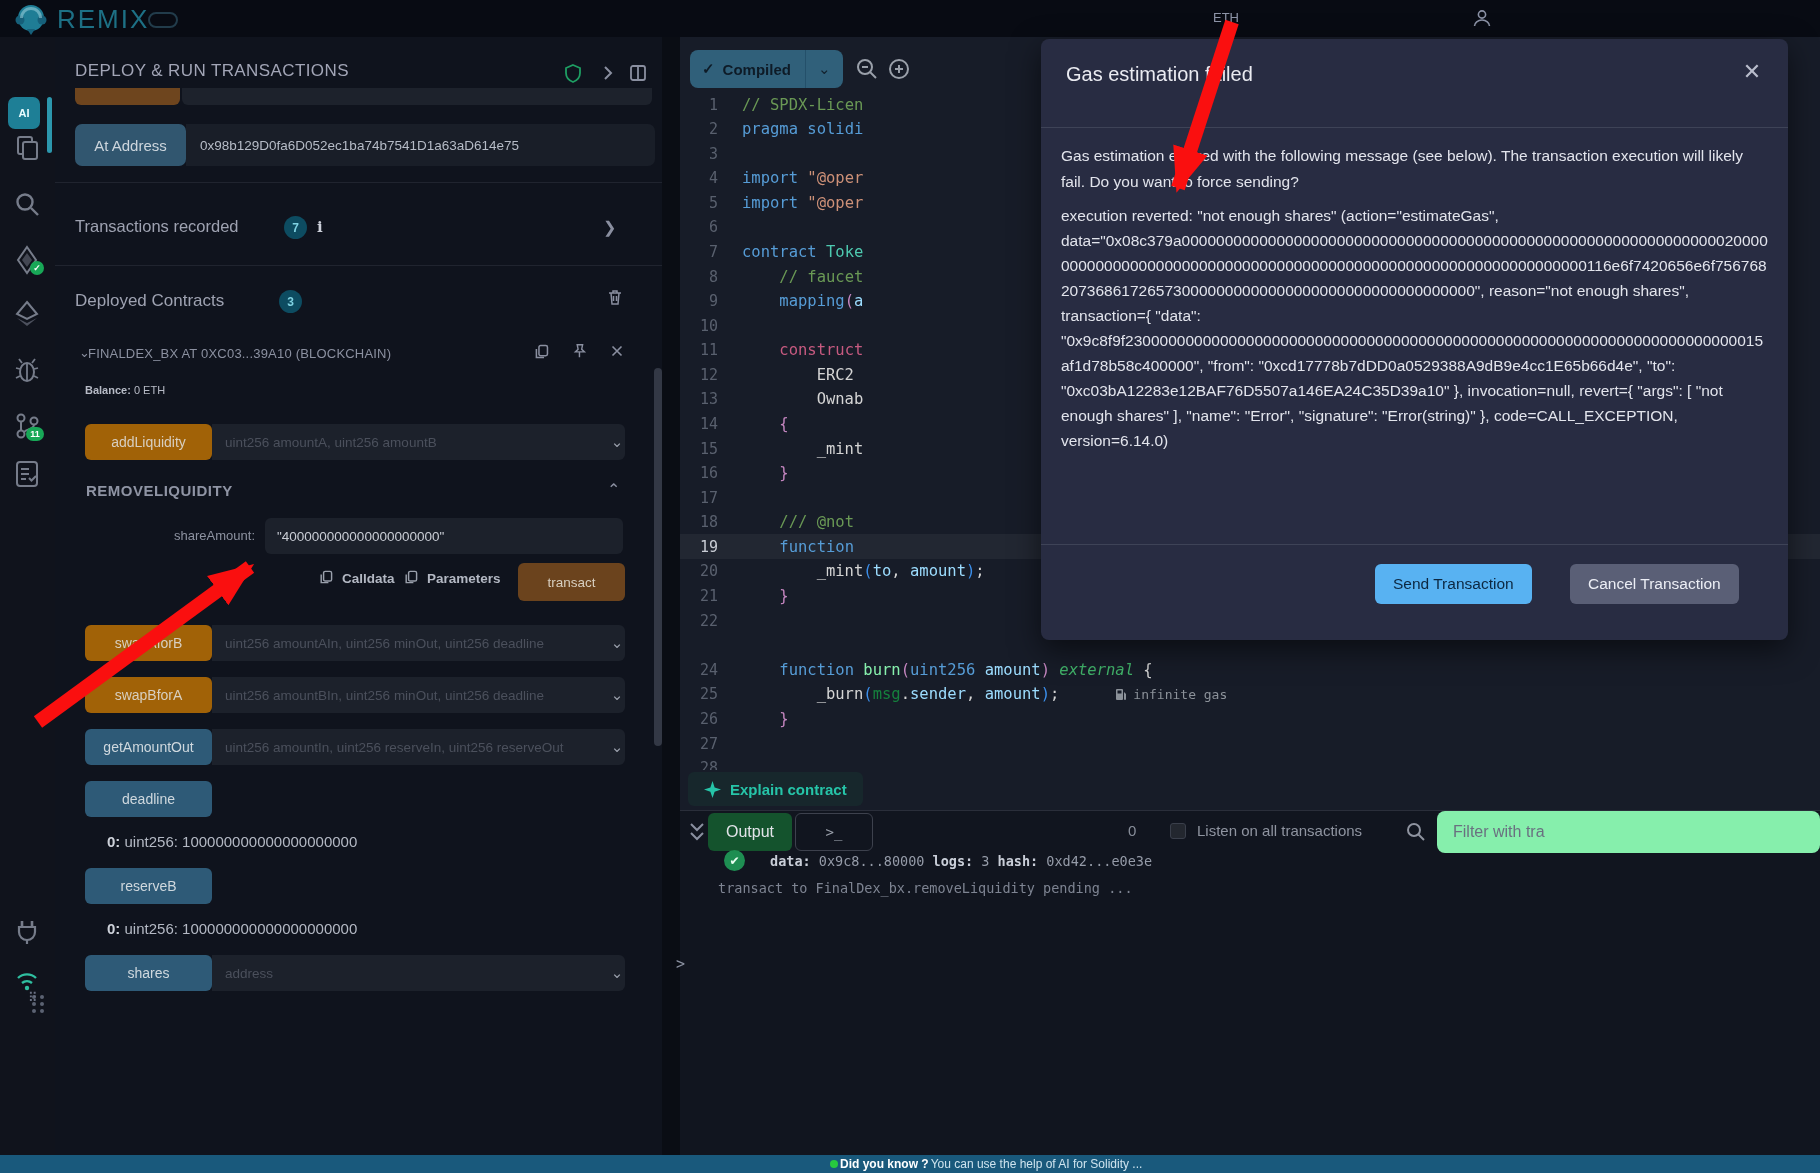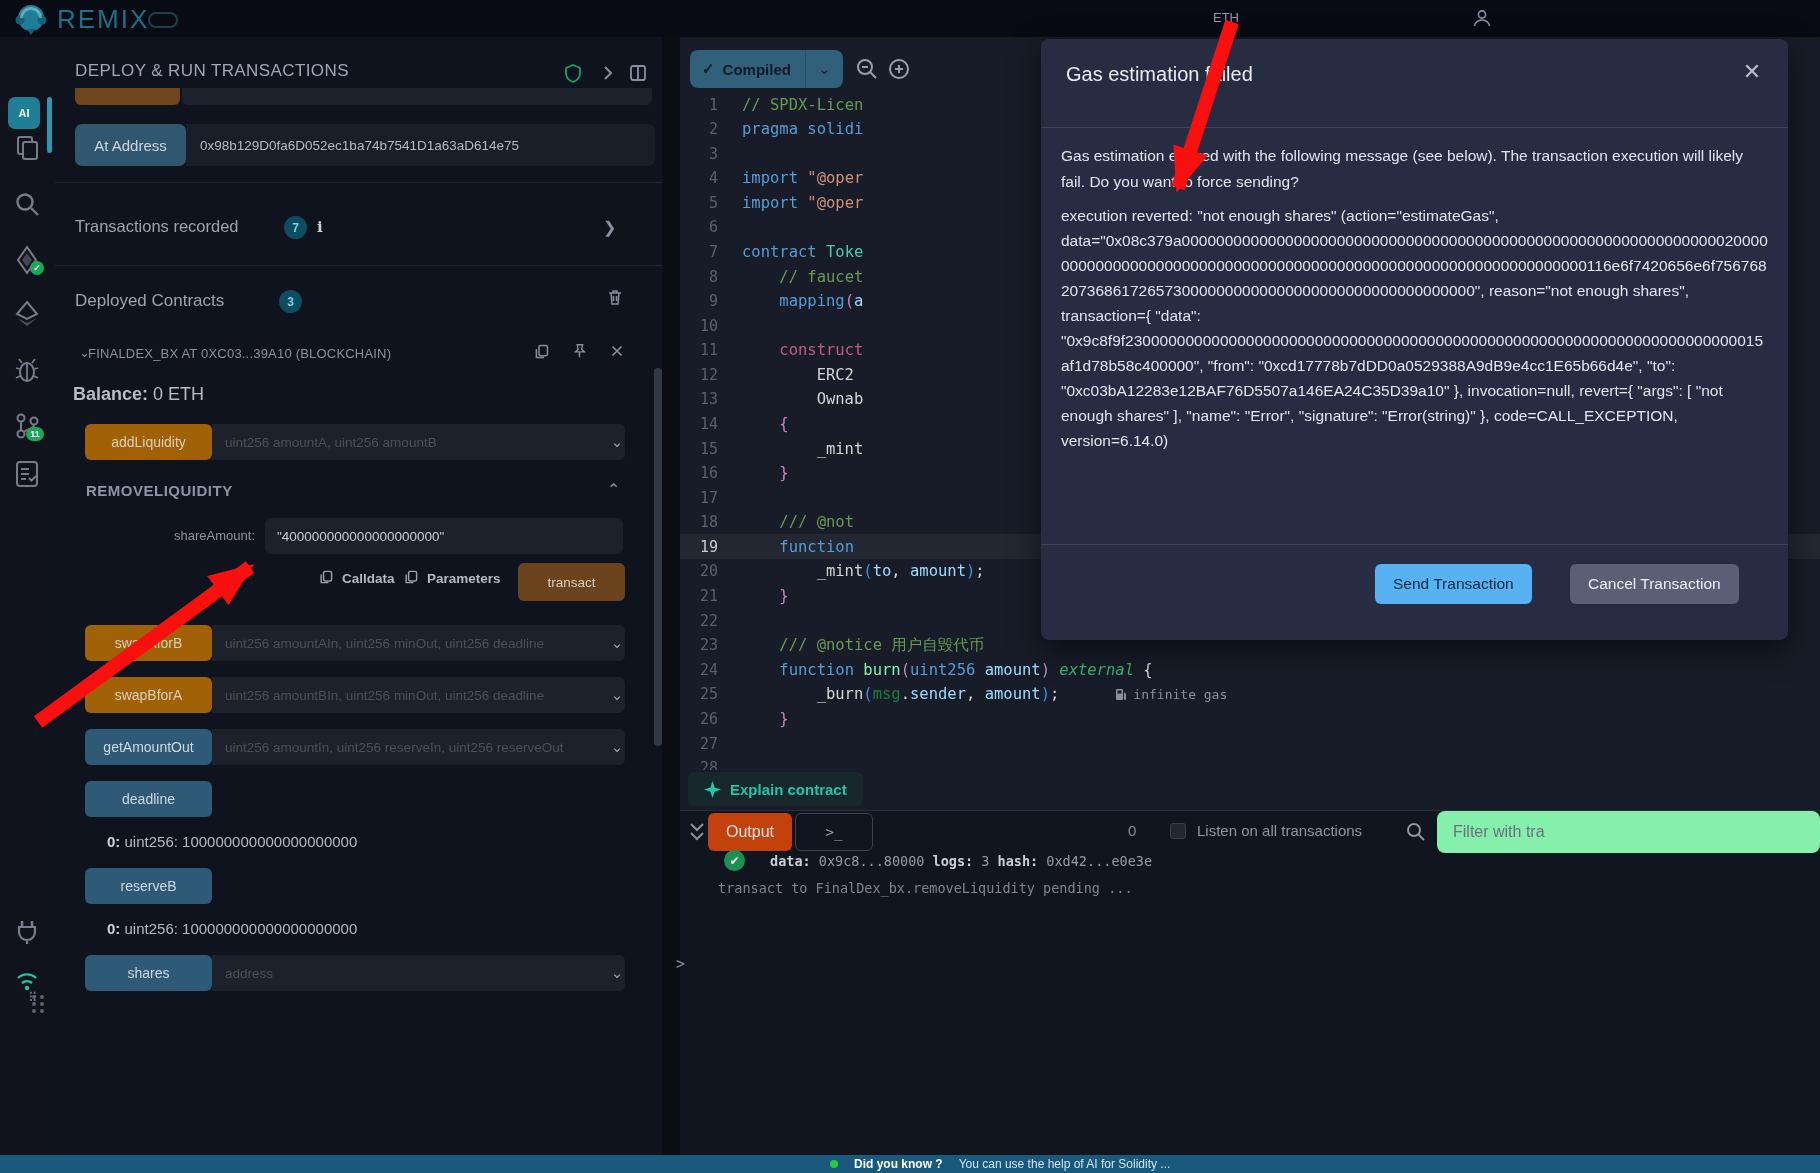--- a/index.html
+++ b/index.html
@@ -35,21 +35,21 @@
   .ataddr-btn { position:absolute; left:20px; top:87px; width:111px; height:42px; background:#31566f; border-radius:7px;
                 color:#cdd6dd; font-size:15px; display:flex; align-items:center; justify-content:center; }
   .ataddr-field { position:absolute; left:131px; top:87px; width:469px; height:42px; background:#191e28; border-radius:0 7px 7px 0;
                   color:#b6bcc7; font-size:13.5px; display:flex; align-items:center; padding-left:14px; }
   .sec-label { position:absolute; font-size:16.5px; color:#9ea2b1; }
   .cnt-badge { position:absolute; width:23px; height:23px; border-radius:50%; background:#0d4c61; color:#7fd2e2;
                font-size:12px; font-weight:bold; display:flex; align-items:center; justify-content:center; }
   .info-i { position:absolute; font-family:"DejaVu Serif", serif; font-weight:bold; font-size:15px; color:#ccd0da; }
   .chev { color:#8a8fa0; font-size:16px; }
   .contract-hdr { position:absolute; left:33px; top:309px; font-size:13px; color:#8b90a0; letter-spacing:.2px; }
-  .balance-line { position:absolute; left:18px; top:347px; font-size:18px; color:#b7bbc6; }
+  .balance-line { position:absolute; left:30px; top:347px; font-size:11px; color:#b7bbc6; }
   .fn-btn { position:absolute; left:30px; width:127px; height:36px; border-radius:6px; font-size:14px;
             display:flex; align-items:center; justify-content:center; }
   .fn-orange { background:#a16207; color:#d8cfc0; }
   .fn-blue { background:#2e5a77; color:#cfd8de; }
   .fn-field { position:absolute; left:157px; width:413px; height:36px; background:#1c212b; border-radius:0 6px 6px 0;
               color:#4b505c; font-size:13.5px; display:flex; align-items:center; padding-left:13px; }
   .fn-chev { position:absolute; left:552px; width:20px; text-align:center; color:#9aa0ac; font-size:15px; }
   .ret-line { position:absolute; left:52px; font-size:15px; color:#b4b9c4; }
   .rml-title { position:absolute; left:31px; top:445px; font-size:15px; font-weight:bold; color:#8f94a4; letter-spacing:.5px; }
   .share-label { position:absolute; left:70px; top:491px; width:130px; text-align:right; font-size:13px; color:#8d92a0; }
@@ -82,21 +82,21 @@
   .c-ctor{color:#c75a80;} .c-mod{color:#41b36a; font-style:italic;} .c-paren{color:#3b8eea;} .c-msg{color:#15803d;}
   .gas-widget { display:inline-flex; align-items:center; gap:6px; margin-left:56px; color:#8b9199;
                 font-family:"DejaVu Sans Mono", monospace; font-size:13px; }
   .explain-row { position:absolute; left:680px; top:770px; width:1140px; height:40px; background:#171c28; }
   .explain-btn { position:absolute; left:8px; top:2px; height:34px; padding:0 16px; background:#17272c; border-radius:6px;
                  display:flex; align-items:center; gap:9px; color:#26c4a8; font-weight:bold; font-size:15px; }
 
   
   .terminal { position:absolute; left:680px; top:810px; width:1140px; height:345px; background:#11151f; border-top:1px solid #2a2e3a; }
   .dblchev { position:absolute; left:8px; top:8px; width:18px; height:26px; color:#8a90a0; }
-  .output-tab { position:absolute; left:28px; top:2px; height:38px; padding:0 18px; background:#c2410c; border-radius:6px;
+  .output-tab { position:absolute; left:28px; top:2px; height:38px; padding:0 18px; background:#14532d; border-radius:6px;
                 color:#e2e4e9; font-size:16px; display:flex; align-items:center; }
   .shell-tab { position:absolute; left:115px; top:2px; height:38px; width:78px; border:1px solid #3d414d; border-radius:6px;
                color:#9aa0ab; font-family:"DejaVu Sans Mono", monospace; font-size:14px; display:flex; align-items:center; justify-content:center; }
   .term-count { position:absolute; left:448px; top:11px; color:#888e9a; font-size:15px; }
   .listen-box { position:absolute; left:490px; top:12px; width:16px; height:16px; background:#23272f; border:1px solid #3a3f4b; border-radius:3px; }
   .listen-label { position:absolute; left:517px; top:11px; color:#8f94a0; font-size:15px; }
   .term-search { position:absolute; left:725px; top:10px; width:20px; height:20px; color:#8f94a0; }
   .filter-input { position:absolute; left:757px; top:0; width:383px; height:42px; background:#86efac; border-radius:8px;
                   color:#6a7080; font-size:16px; display:flex; align-items:center; padding-left:16px; overflow:hidden; white-space:nowrap; }
   .term-log { position:absolute; font-family:"DejaVu Sans Mono", monospace; font-size:13.5px; color:#959ba8; }
@@ -115,21 +115,21 @@
   .modal-err { position:absolute; left:20px; top:164px; width:707px; font-size:15.5px; line-height:25px; color:#e2e4ec;
                overflow-wrap:anywhere; }
   .modal-foot { position:absolute; left:0; top:505px; width:747px; height:96px; }
   .btn-send { position:absolute; left:334px; top:20px; height:40px; padding:0 18px; background:#58b2f2; border-radius:6px;
               color:#0c2740; font-size:15.5px; display:flex; align-items:center; }
   .btn-cancel { position:absolute; left:529px; top:20px; height:40px; padding:0 18px; background:#5a5f76; border-radius:6px;
                 color:#eceef5; font-size:15.5px; display:flex; align-items:center; }
 
   
   .statusbar { position:absolute; left:0; top:1155px; width:1820px; height:18px; background:#19597c; }
-  .status-tip { position:absolute; left:830px; top:2px; font-size:12px; color:#cfe4ef; display:flex; gap:16px; align-items:center; }
+  .status-tip { position:absolute; left:830px; top:2px; font-size:12px; color:#cfe4ef; display:flex; gap:2px; align-items:center; }
   .status-tip b { color:#ffffff; }
   .tip-dot { width:8px; height:8px; border-radius:50%; background:#27c93f; }
   .grip { position:absolute; left:28px; top:-165px; color:#6a7184; font-size:13px; letter-spacing:1px; }
 
   .arrows { position:absolute; left:0; top:0; width:1820px; height:1173px; z-index:70; pointer-events:none; }
 </style>
 </head>
 <body>
 
 <div class="app">
@@ -441,24 +441,20 @@
         <span class="ctext" style="padding-left: 74.64px;"><span class="c-plain">_mint</span><span class="c-paren">(</span><span class="c-var">to</span><span class="c-plain">, </span><span class="c-var">amount</span><span class="c-paren">)</span><span class="c-plain">;</span></span>
       </div>
       <div class="code-row" style="top: 491.54px;">
         <span class="lnum">21</span>
         <span class="ctext" style="padding-left: 37.32px;"><span class="c-punc">}</span></span>
       </div>
       <div class="code-row" style="top: 516.117px;">
         <span class="lnum">22</span>
         <span class="ctext" style="padding-left: 0px;"></span>
       </div>
-      <div class="code-row" style="top: 540.694px;">
-        <span class="lnum">23</span>
-        <span class="ctext" style="padding-left: 37.32px;"><span class="c-com">/// @notice 用户自毁代币</span></span>
-      </div>
       <div class="code-row" style="top: 565.271px;">
         <span class="lnum">24</span>
         <span class="ctext" style="padding-left: 37.32px;"><span class="c-kw">function </span><span class="c-fn">burn</span><span class="c-punc">(</span><span class="c-kw">uint256</span><span class="c-var"> amount</span><span class="c-punc">)</span><span class="c-mod"> external</span><span class="c-plain"> {</span></span>
       </div>
       <div class="code-row" style="top: 589.848px;">
         <span class="lnum">25</span>
         <span class="ctext" style="padding-left: 74.64px;"><span class="c-plain">_burn</span><span class="c-paren">(</span><span class="c-msg">msg</span><span class="c-plain">.</span><span class="c-var">sender</span><span class="c-plain">, </span><span class="c-var">amount</span><span class="c-paren">)</span><span class="c-plain">;</span></span>
         <span class="gas-widget">
           <svg width="12" height="14" viewBox="0 0 12 14">
             <rect x="1" y="2" width="7" height="11" rx="1" fill="#8b9199"></rect>

